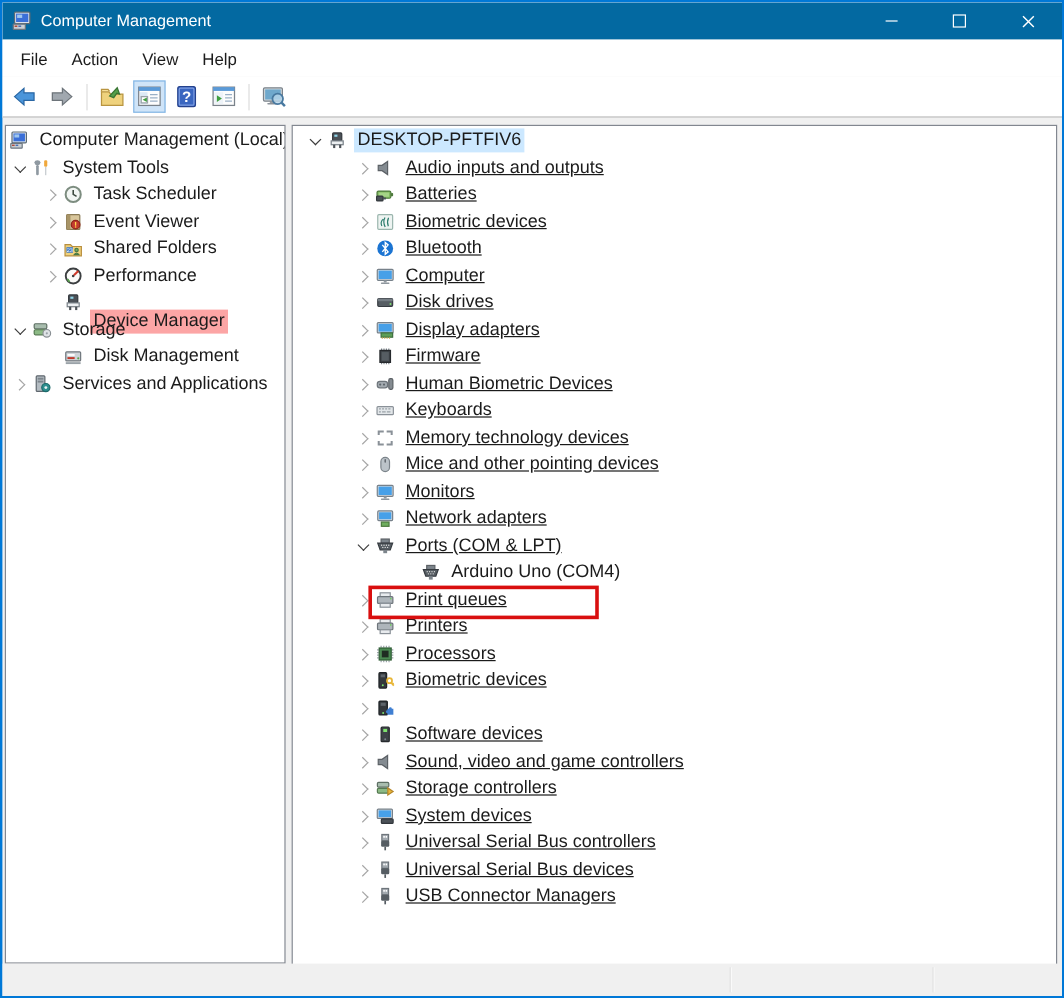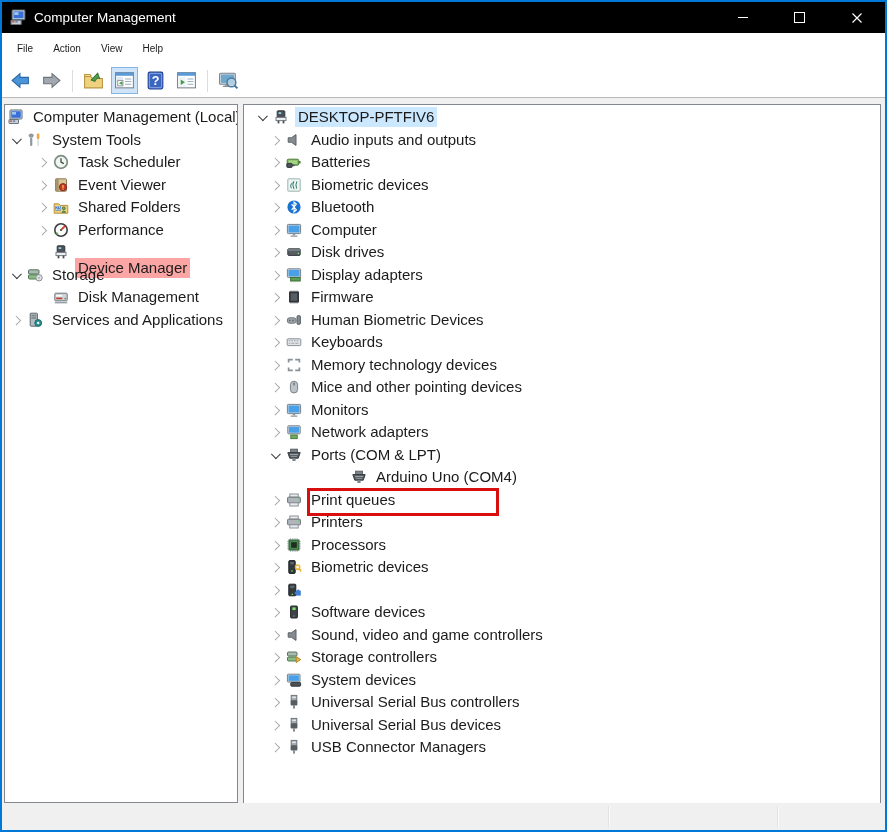--- a/index.html
+++ b/index.html
@@ -1,27 +1,27 @@
 <!DOCTYPE html>
 <html><head>
 <meta charset="utf-8">
 <style>
   html,body{margin:0;padding:0;background:#fff;}
   .window{position:relative;width:887px;height:832px;box-sizing:border-box;border:2px solid #0078d7;
     background:#f0f0f0;font-family:"Liberation Sans",sans-serif;overflow:hidden;}
   
-  .titlebar{height:31px;background:#000000;display:flex;align-items:center;color:#fff;}
+  .titlebar{height:31px;background:#0369a1;display:flex;align-items:center;color:#fff;}
   .app-icon{width:17px;height:17px;margin-left:8px;flex:none;}
   .title-text{margin-left:7px;font-size:13.5px;}
   .capbtns{margin-left:auto;display:flex;height:100%;}
   .capbtn{width:57px;height:100%;display:flex;align-items:center;justify-content:center;cursor:default;}
   .glyph-min{width:10px;height:1px;background:#fff;}
   .glyph-max{width:9px;height:9px;border:1px solid #fff;}
   
-  .menubar{height:31px;background:#fff;display:flex;align-items:center;font-size:10px;color:#1c1c1c;}
+  .menubar{height:31px;background:#fff;display:flex;align-items:center;font-size:14px;color:#1c1c1c;}
   .menuitem{padding:0 10px;}
   .menuitem:first-child{margin-left:5px;}
   
   .toolbar{height:33px;background:#fff;display:flex;align-items:center;border-bottom:1px solid #b9b9b9;}
   .tbtn{width:27px;height:27px;display:flex;align-items:center;justify-content:center;margin:0 2px;box-sizing:border-box;}
   .tbtn:first-child{margin-left:5px;}
   .tbtn svg{width:21px;height:21px;}
   .tbtn.pressed{background:#cfe4f8;border:1px solid #84b6e4;}
   .tsep{width:1px;height:22px;background:#dcdcdc;margin:0 5px;flex:none;}
   
@@ -35,21 +35,21 @@
   .chev.exp::after{transform:rotate(135deg);border-color:#3c3c3c;margin:0 0 2px 0;}
   .chev.none::after{display:none;}
   .icn{width:16px;height:16px;margin-right:6px;flex:none;}
   .lbl{padding:1px 3px;line-height:18px;}
   .lbl.sel-a{background:#cce8ff;}
   .lbl.sel-i{background:#fca5a5;margin-top:32px;}
   .lp .lv0{padding-left:3px;}
   .lp .lv1{padding-left:2px;text-align:right;}
   .lp .lv2{padding-left:28px;}
   .rp .lv0{padding-left:9px;}
-  .rp .lv1{padding-left:22px;}
+  .rp .lv1{padding-left:49px;text-decoration:underline;}
   .rp .lv2{padding-left:87px;}
   .redbox{position:absolute;left:63px;top:383px;width:186px;height:22px;border:3px solid #d90f0f;pointer-events:none;}
   
   .statusbar{position:absolute;left:0;right:0;bottom:0;height:27px;background:#f0f0f0;}
   .statussep{position:absolute;top:3px;height:21px;width:1px;background:#e2e2e2;border-right:1px solid #fafafa;}
 </style>
 </head>
 <body>
 
 <svg width="0" height="0" style="position:absolute">

